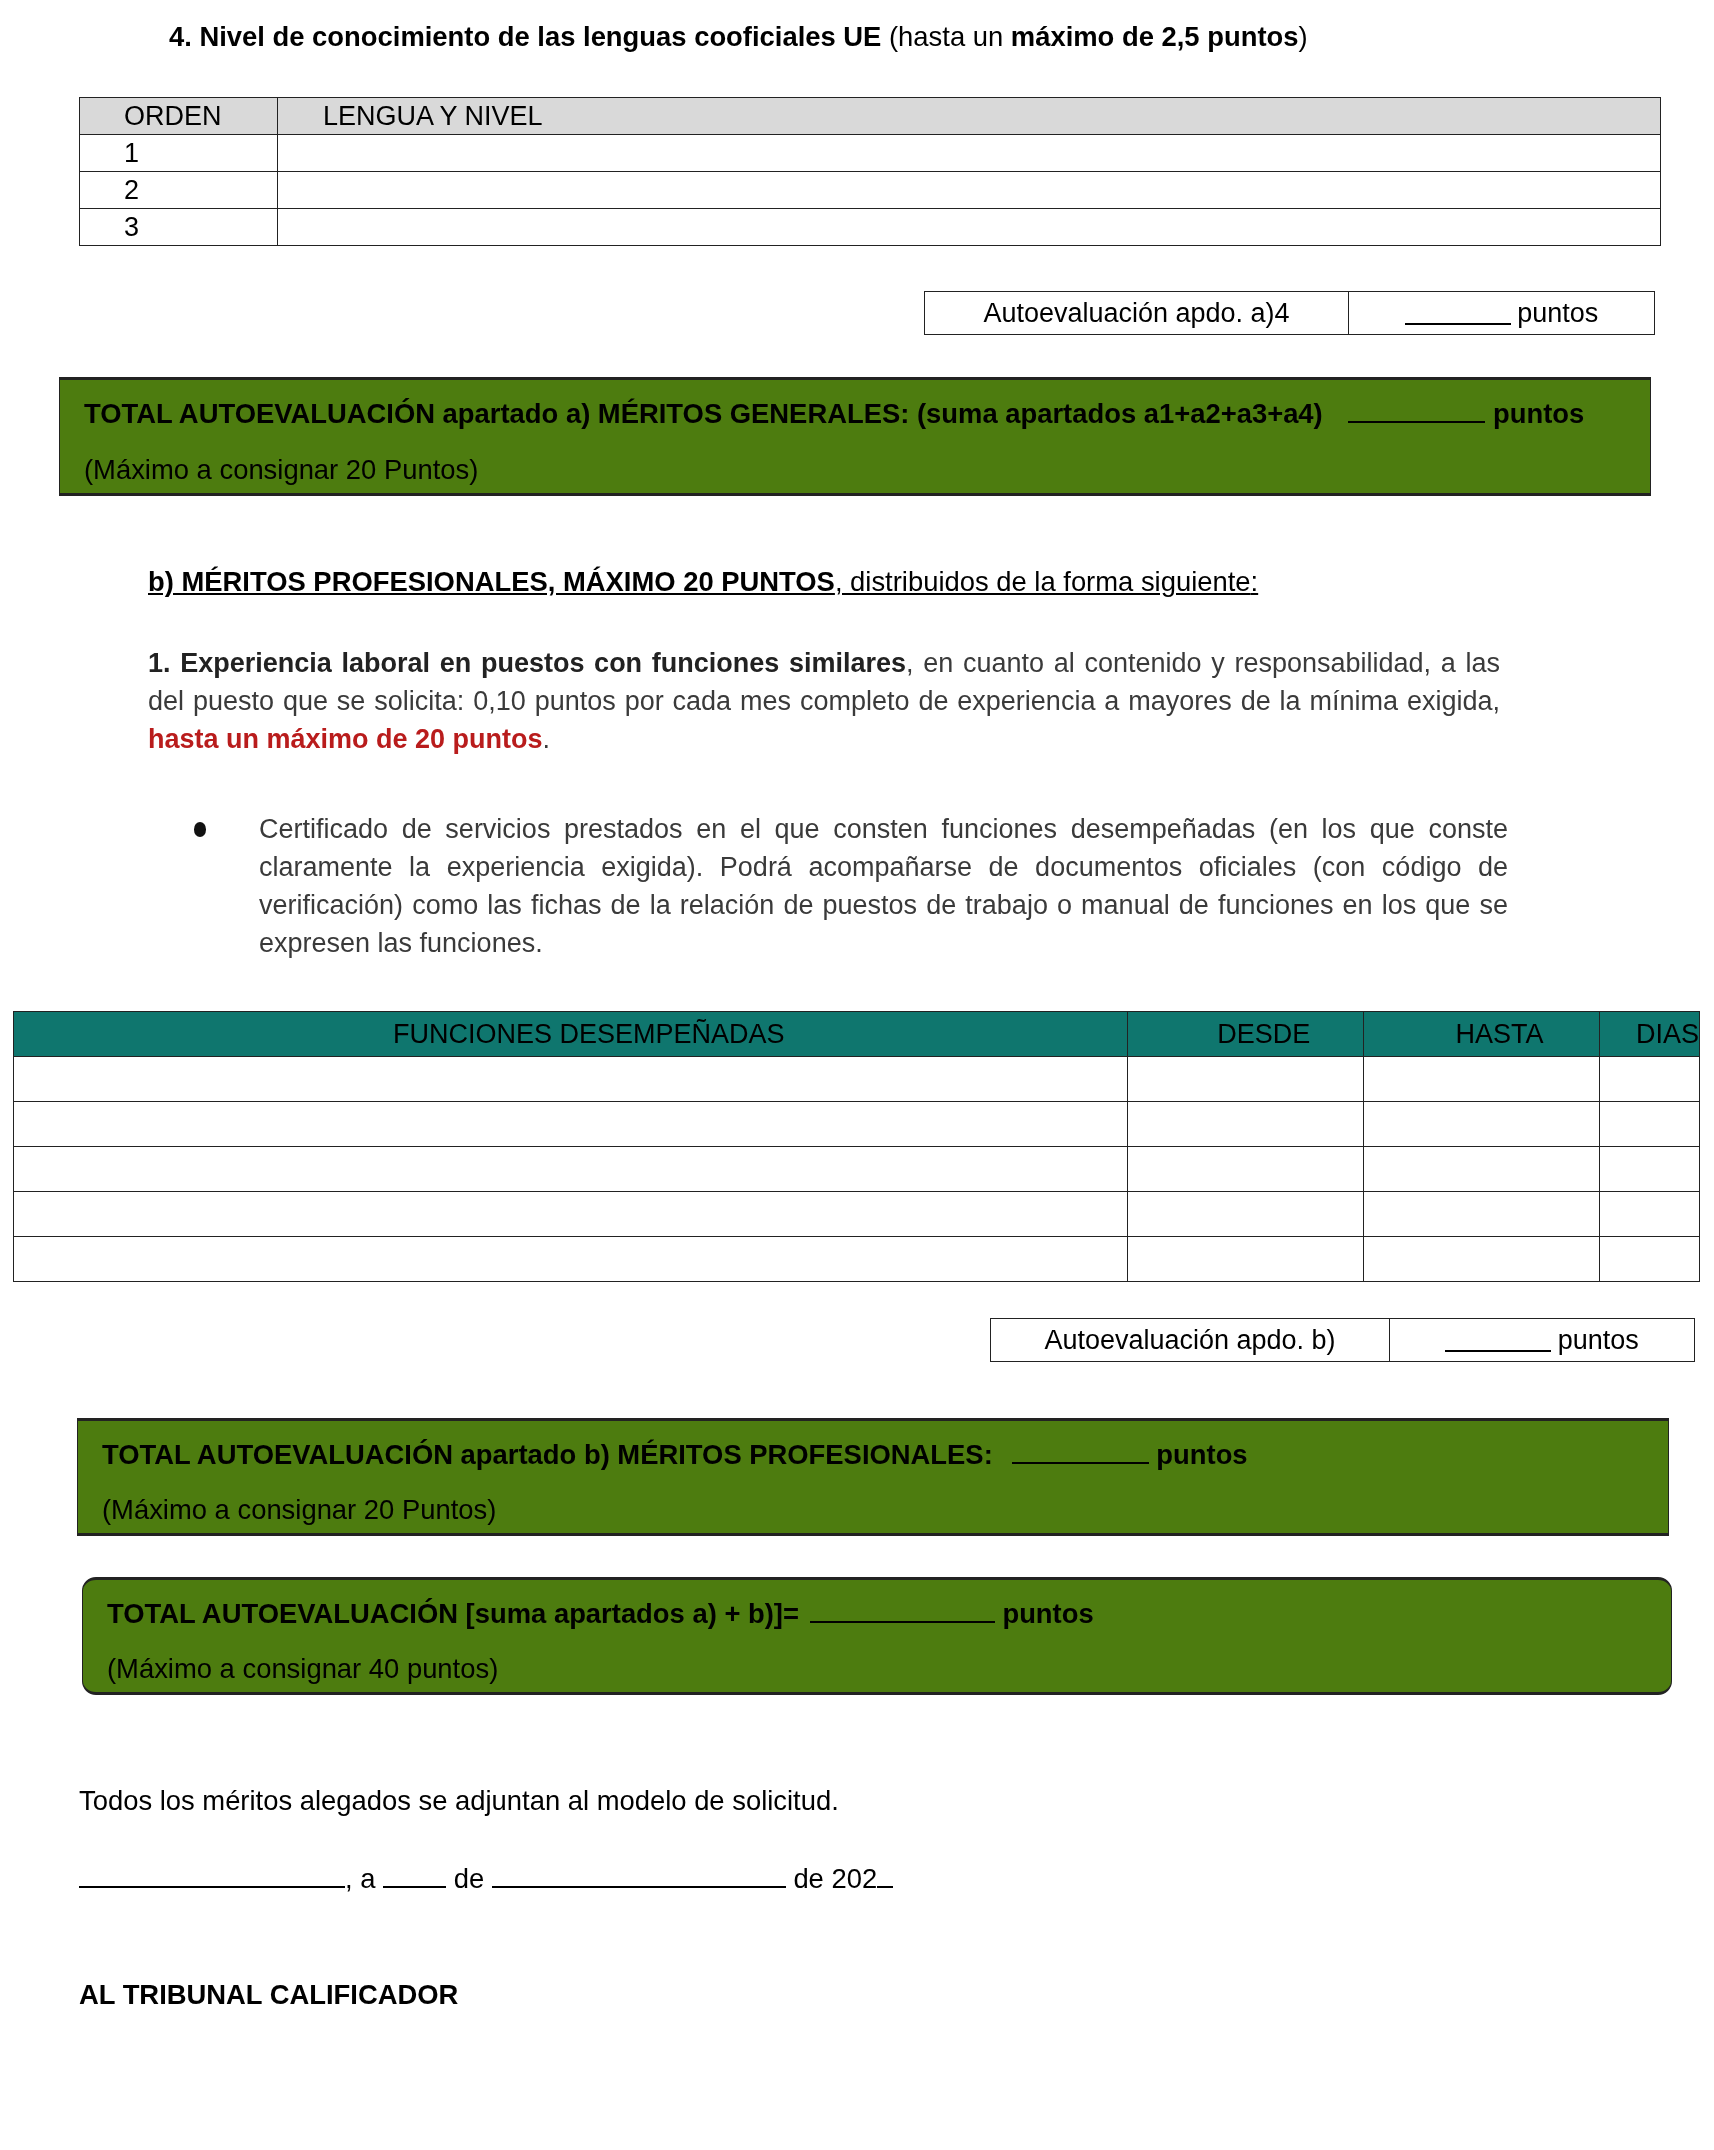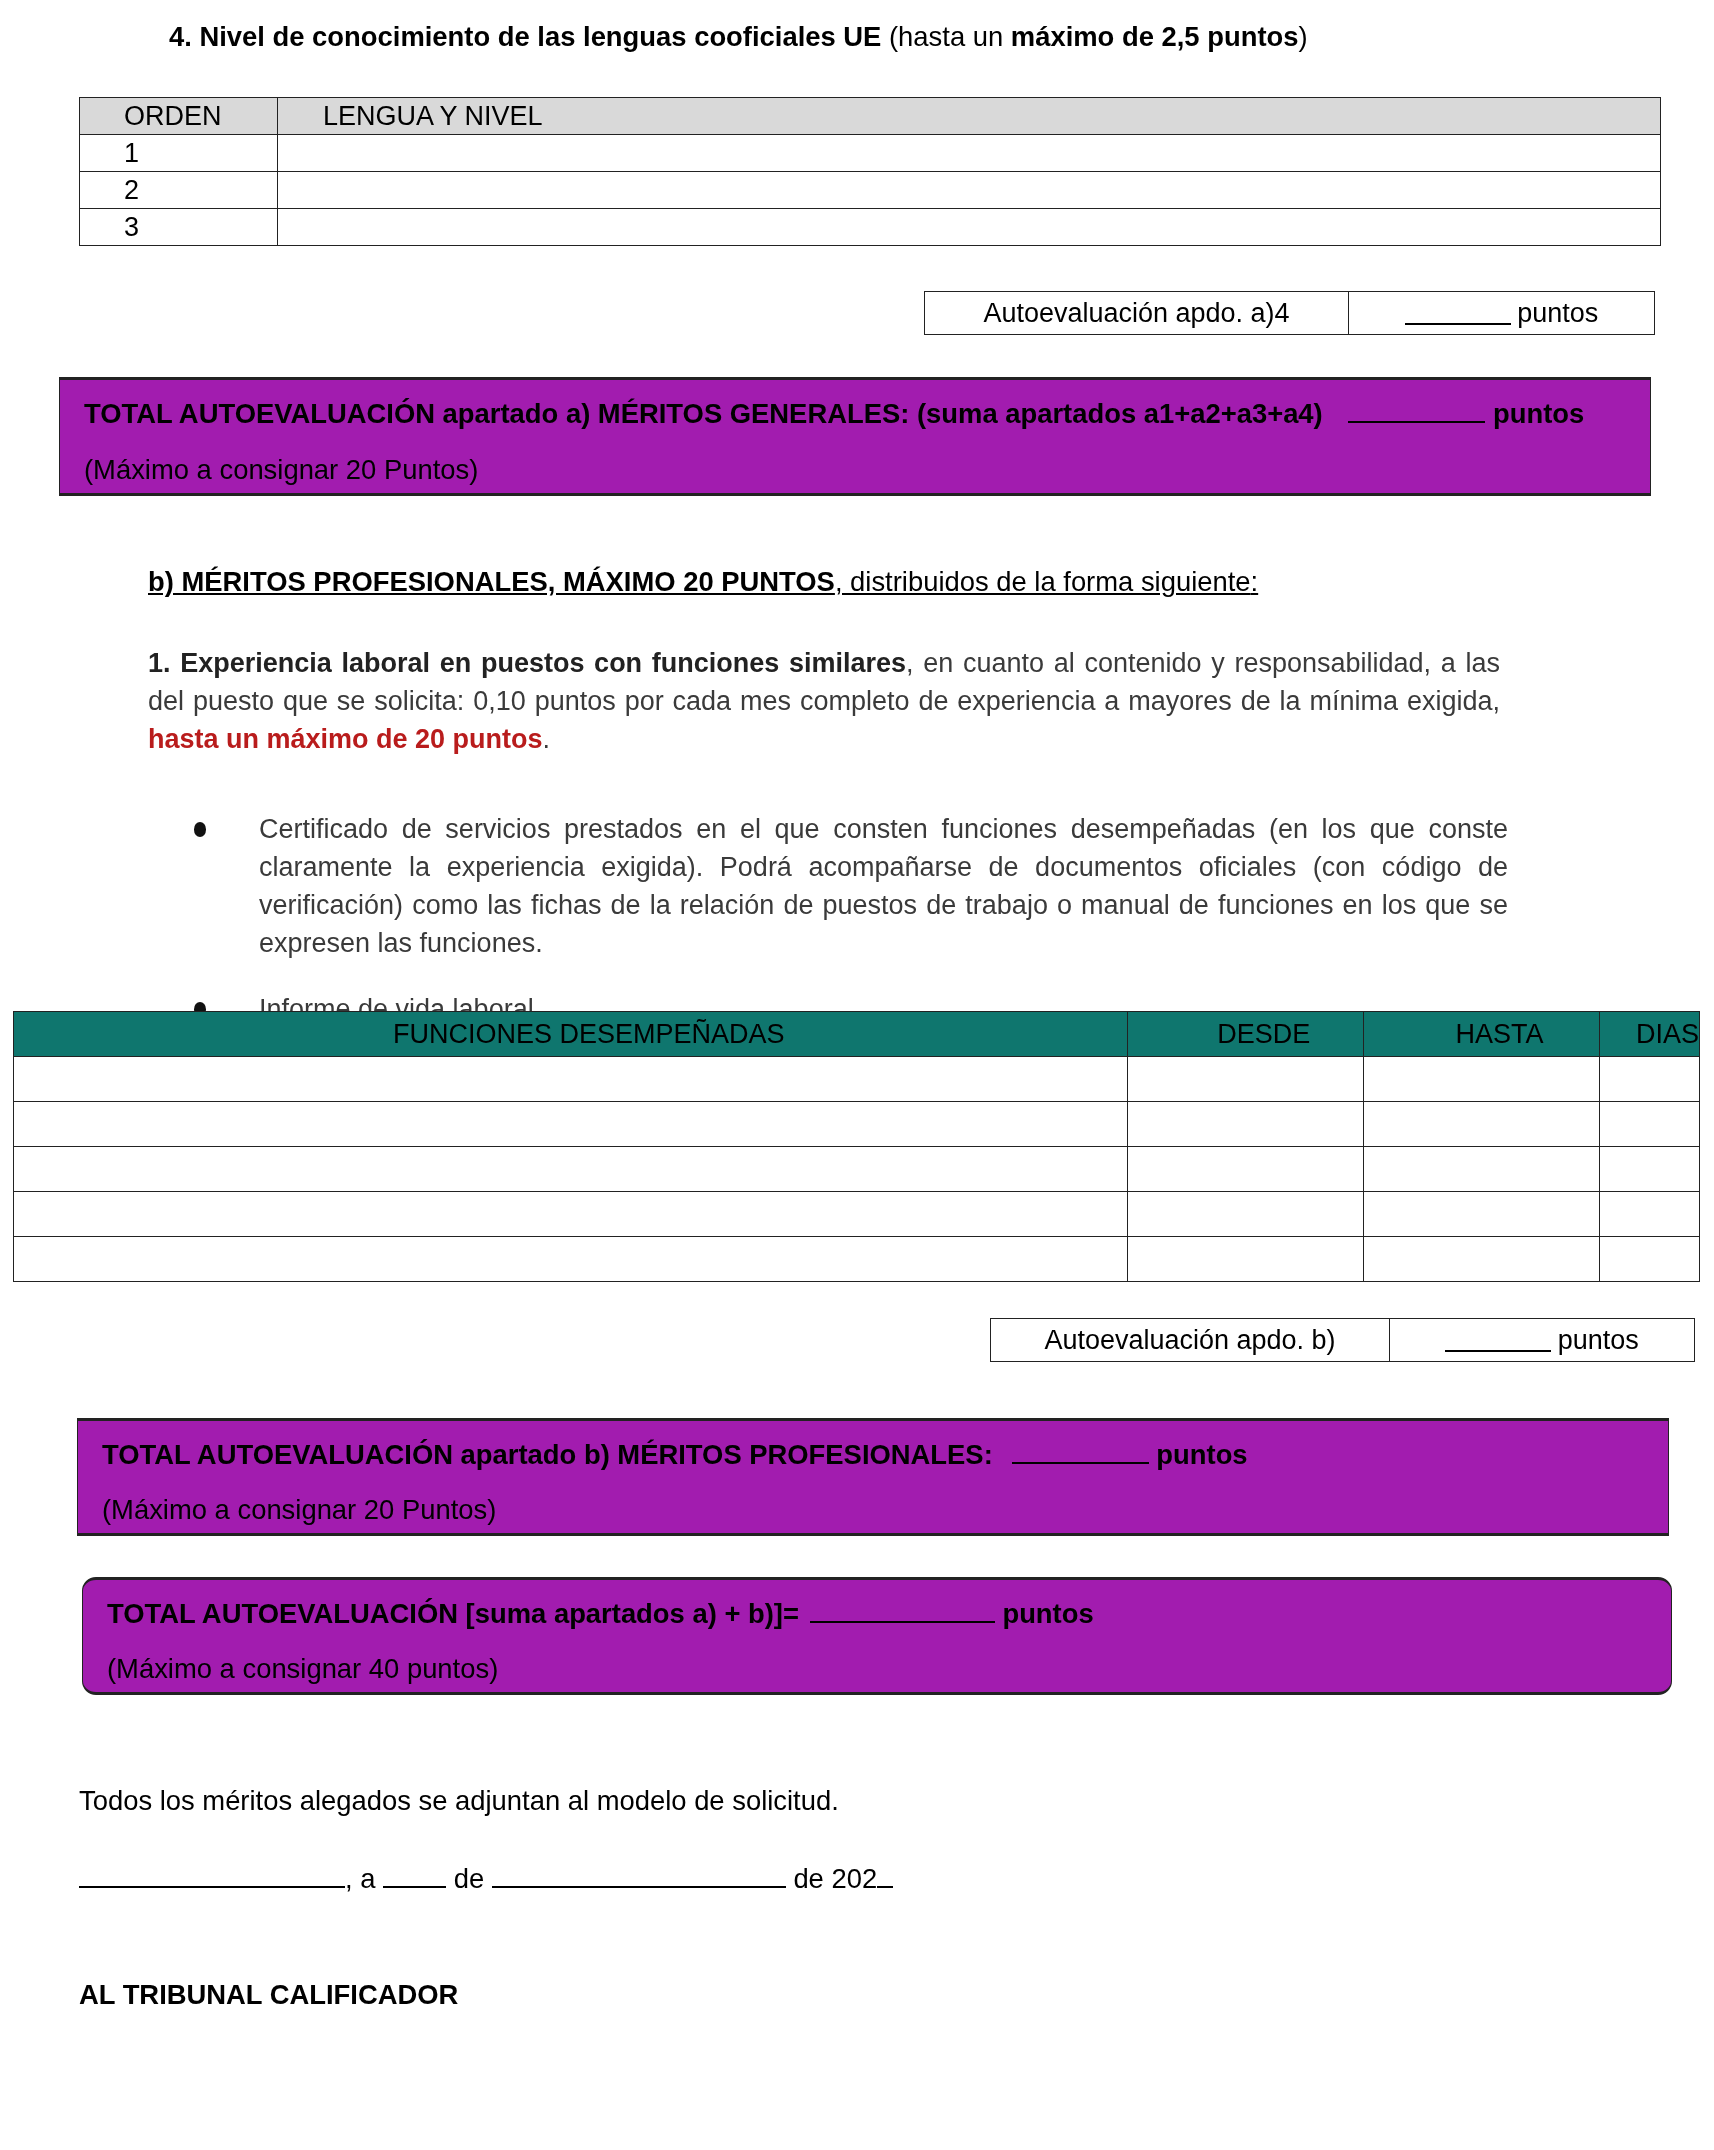--- a/index.html
+++ b/index.html
@@ -33,21 +33,21 @@
     .blank { display: inline-block; border-bottom: 2.4px solid #000; height: 21px; vertical-align: baseline; }
     #auto-a4 { left: 924px; top: 291px; width: 731px; }
     #auto-a4 .cell-l { width: 423px; }
     #auto-a4 .cell-r { flex: 1; }
     #auto-b { left: 990px; top: 1318px; width: 705px; }
     #auto-b .cell-l { width: 398px; }
     #auto-b .cell-r { flex: 1; }
 
     
     .total-box {
-      background: #a21caf; border: 1.6px solid #222; border-top-width: 3.2px; border-bottom-width: 3.2px;
+      background: #4d7c0f; border: 1.6px solid #222; border-top-width: 3.2px; border-bottom-width: 3.2px;
       box-sizing: border-box; padding-left: 24px;
     }
     .total-box .line1 { font-size: 27.4px; font-weight: bold; position: absolute; white-space: nowrap; }
     .total-box .line2 { font-size: 27.4px; position: absolute; white-space: nowrap; }
     #total-a { left: 59px; top: 377px; width: 1592px; height: 119px; }
     #total-a .line1 { left: 24px; top: 18px; }
     #total-a .line2 { left: 24px; top: 74px; }
     #total-b { left: 77px; top: 1418px; width: 1592px; height: 118px; }
     #total-b .line1 { left: 24px; top: 18px; }
     #total-b .line2 { left: 24px; top: 73px; }
@@ -133,24 +133,20 @@
 
 <div id="p1" class="abs gray">
   <b style="color:#222">1. Experiencia laboral en puestos con funciones similares</b><span>, en cuanto al contenido y responsabilidad, a las del puesto que se solicita: 0,10 puntos por cada mes completo de experiencia a mayores de la mínima exigida, </span><b style="color:#b91c1c">hasta un máximo de 20 puntos</b><span>.</span>
 </div>
 
 <ul id="bullets" class="abs gray">
   <li>
     <span class="dot"></span>
     <span>Certificado de servicios prestados en el que consten funciones desempeñadas (en los que conste claramente la experiencia exigida). Podrá acompañarse de documentos oficiales (con código de verificación) como las fichas de la relación de puestos de trabajo o manual de funciones en los que se expresen las funciones.</span>
   </li>
-  <li>
-    <span class="dot"></span>
-    <span>Informe de vida laboral.</span>
-  </li>
 </ul>
 
 <table id="func-table" class="abs">
   <tbody>
       <tr>
     <th class="c-func">FUNCIONES DESEMPEÑADAS</th>
     <th class="c-desde">DESDE</th>
     <th class="c-hasta">HASTA</th>
     <th class="c-dias">DIAS</th>
   </tr>

